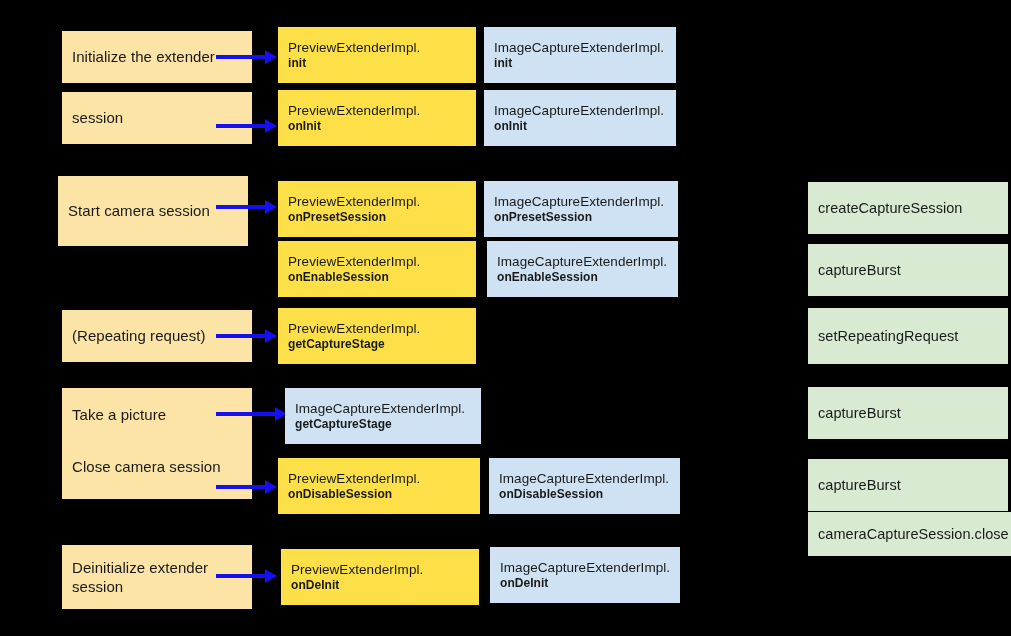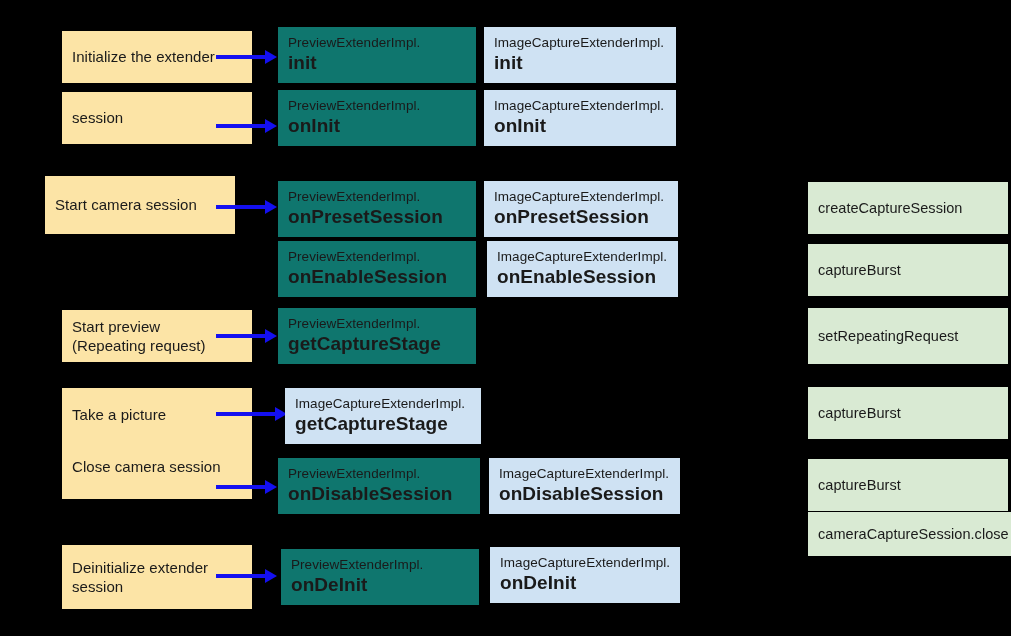--- a/index.html
+++ b/index.html
@@ -28,34 +28,34 @@
     display: flex;
     flex-direction: column;
     justify-content: center;
     padding: 0 10px;
     color: #1a1a1a;
     font-size: 14.5px;
     line-height: 1.28;
     letter-spacing: 0.05px;
   }
   .box.stage { background: #FCE4A6; margin-left: 40px; }
-  .box.preview { background: #0f766e; }
+  .box.preview { background: #fde047; }
   .box.imagecapture { background: #CFE2F3; }
   .box.camera2 { background: #D9EAD3; }
 
   .box .cls {
     display: block;
     font-weight: 400;
     font-size: 13.5px;
     white-space: nowrap;
   }
   .box .mth {
     display: block;
     font-weight: bold;
-    font-size: 19px;
+    font-size: 12px;
     white-space: nowrap;
   }
   .box .plain {
     display: block;
     font-weight: 400;
     font-size: 14.5px;
     white-space: nowrap;
   }
   .box .stage-line {
     display: block;
@@ -86,26 +86,25 @@
 <div id="canvas">
 
   <div class="box stage" style="left:22px; top:31px; width:190px; height:52px;">
     <span class="stage-line">Initialize the extender</span>
   </div>
 
   <div class="box stage" style="left:22px; top:92px; width:190px; height:52px;">
     <span class="stage-line">session</span>
   </div>
 
-  <div class="box stage" style="left:5px; top:176px; width:190px; height:58px;">
+  <div class="box stage" style="left:18px; top:176px; width:190px; height:70px;">
     <span class="stage-line">Start camera session</span>
   </div>
 
   <div class="box stage" style="left:22px; top:310px; width:190px; height:52px;">
-    <span class="stage-line">Start preview</span>
     <span class="stage-line">(Repeating request)</span>
   </div>
 
   <div class="box stage" style="left:22px; top:388px; width:190px; height:54px;">
     <span class="stage-line">Take a picture</span>
   </div>
 
   <div class="box stage" style="left:22px; top:435px; width:190px; height:64px;">
     <span class="stage-line">Close camera session</span>
   </div>

